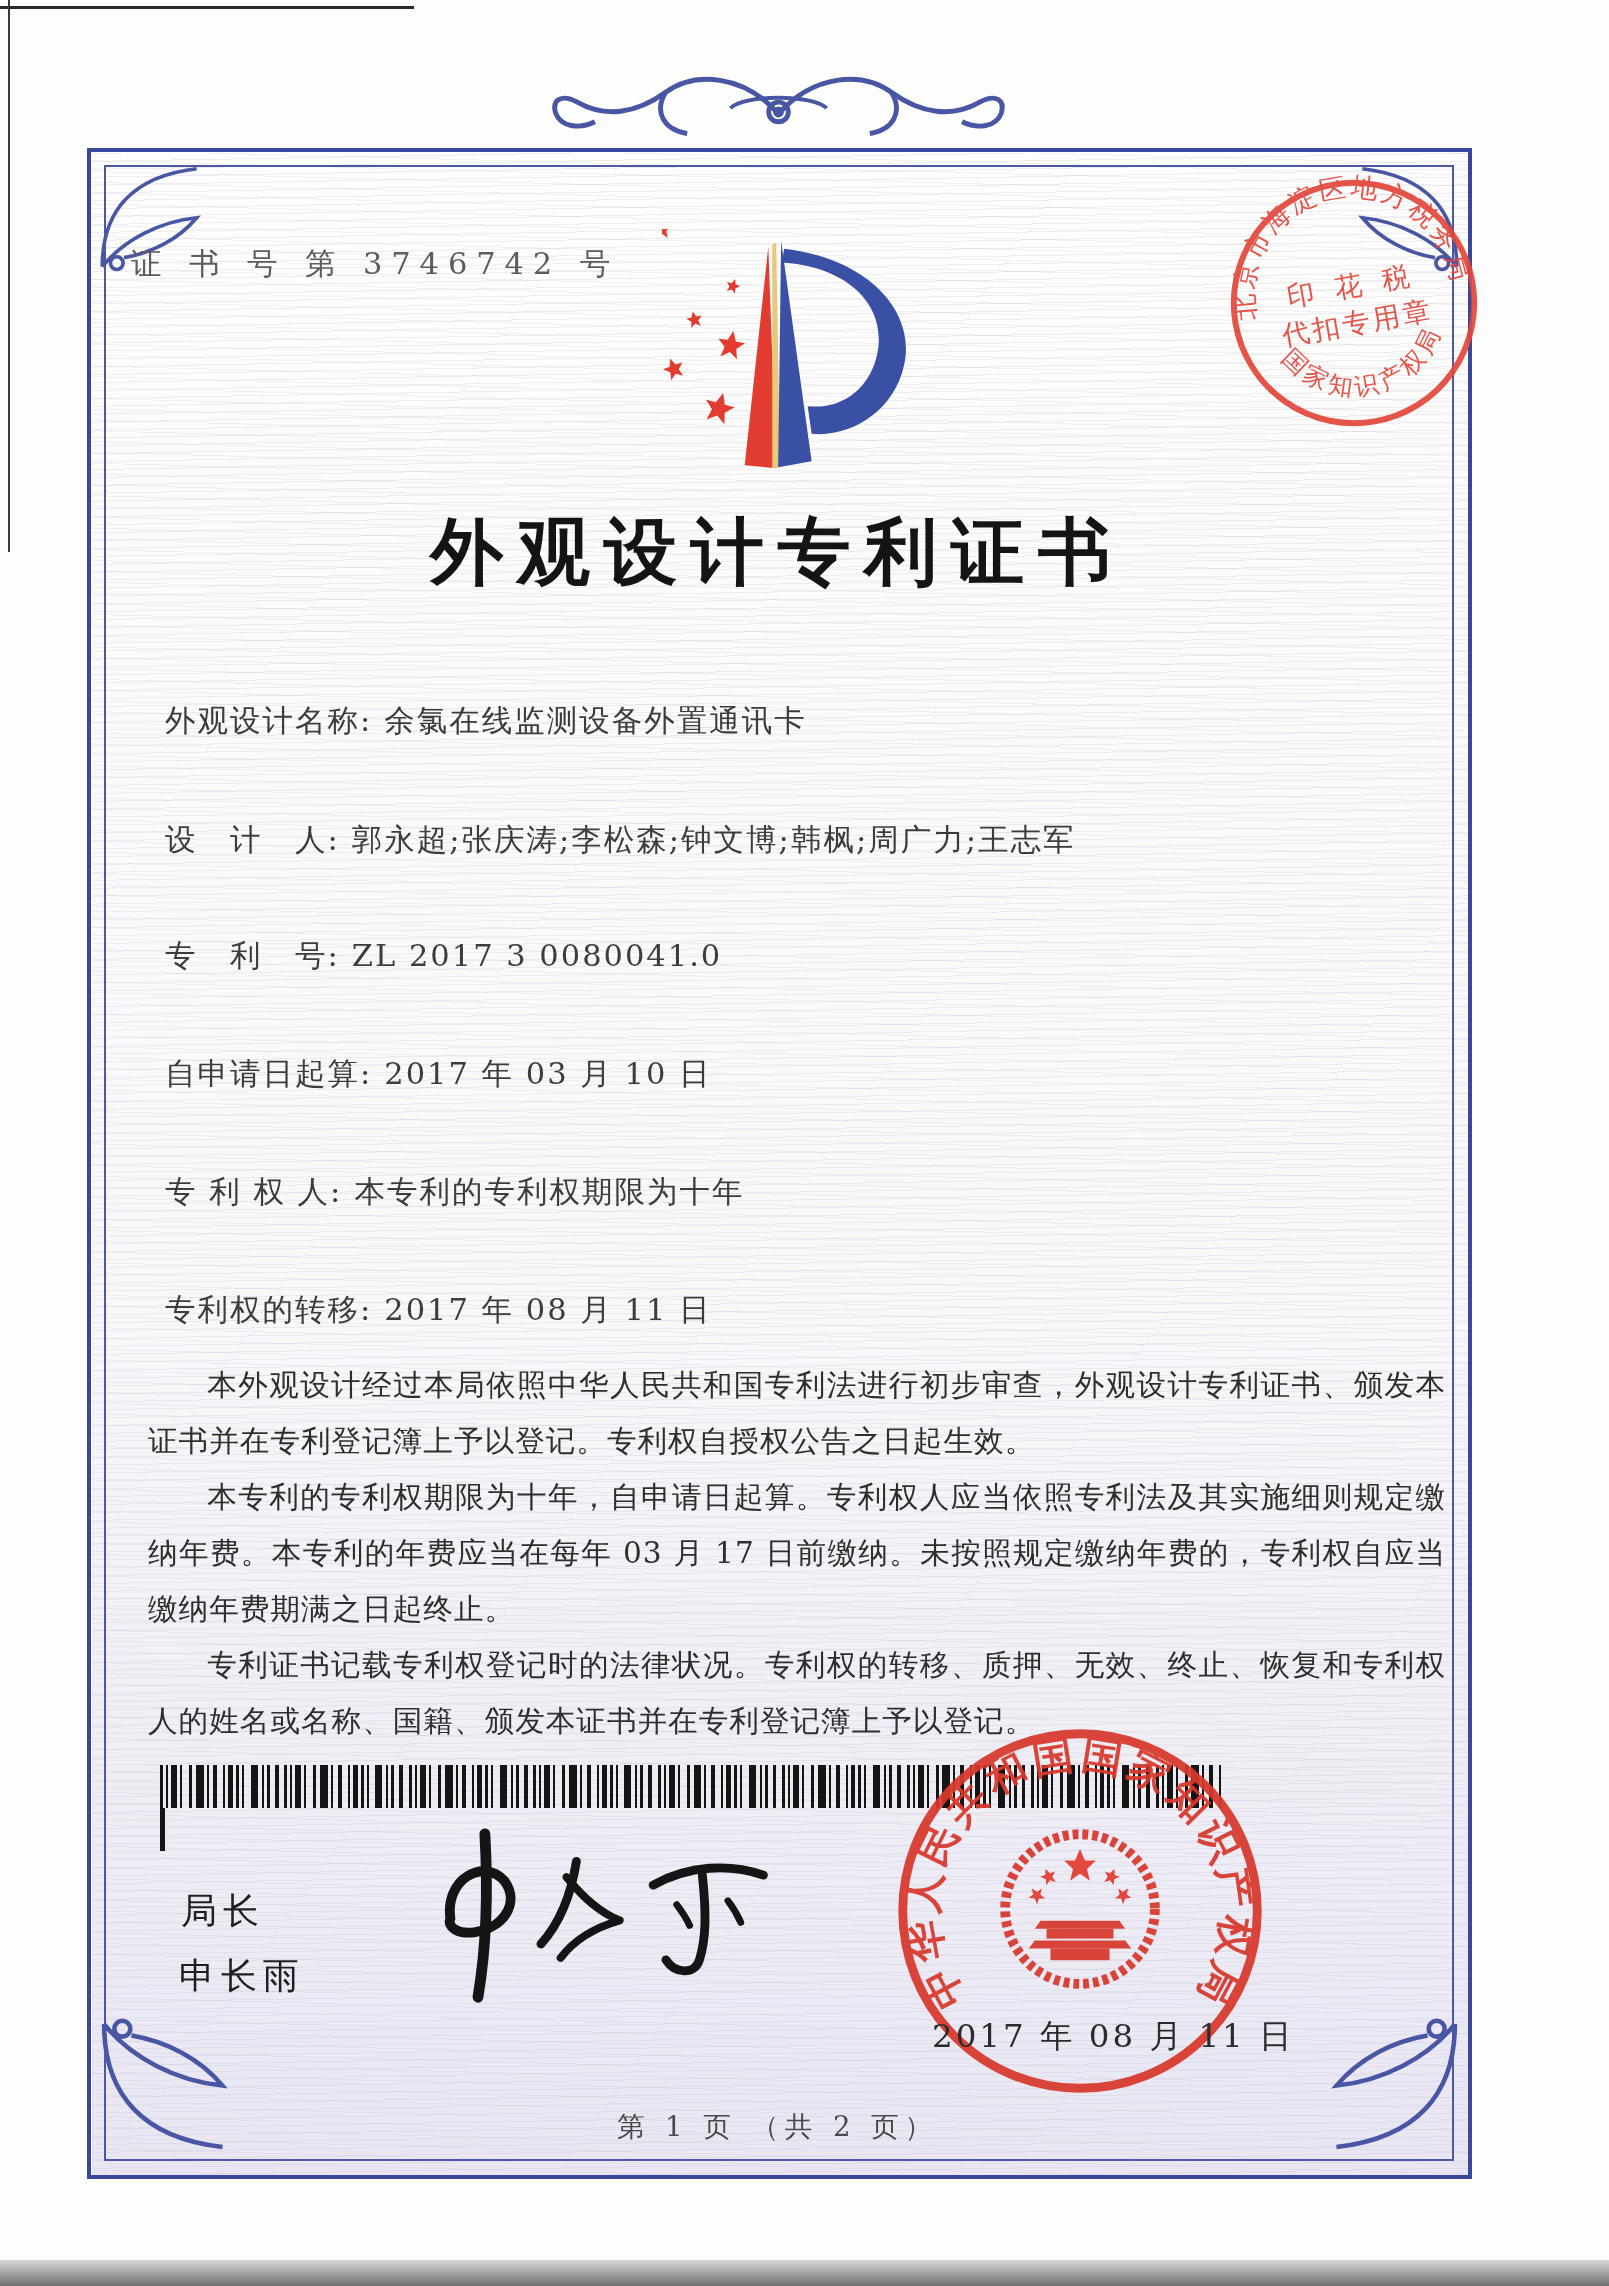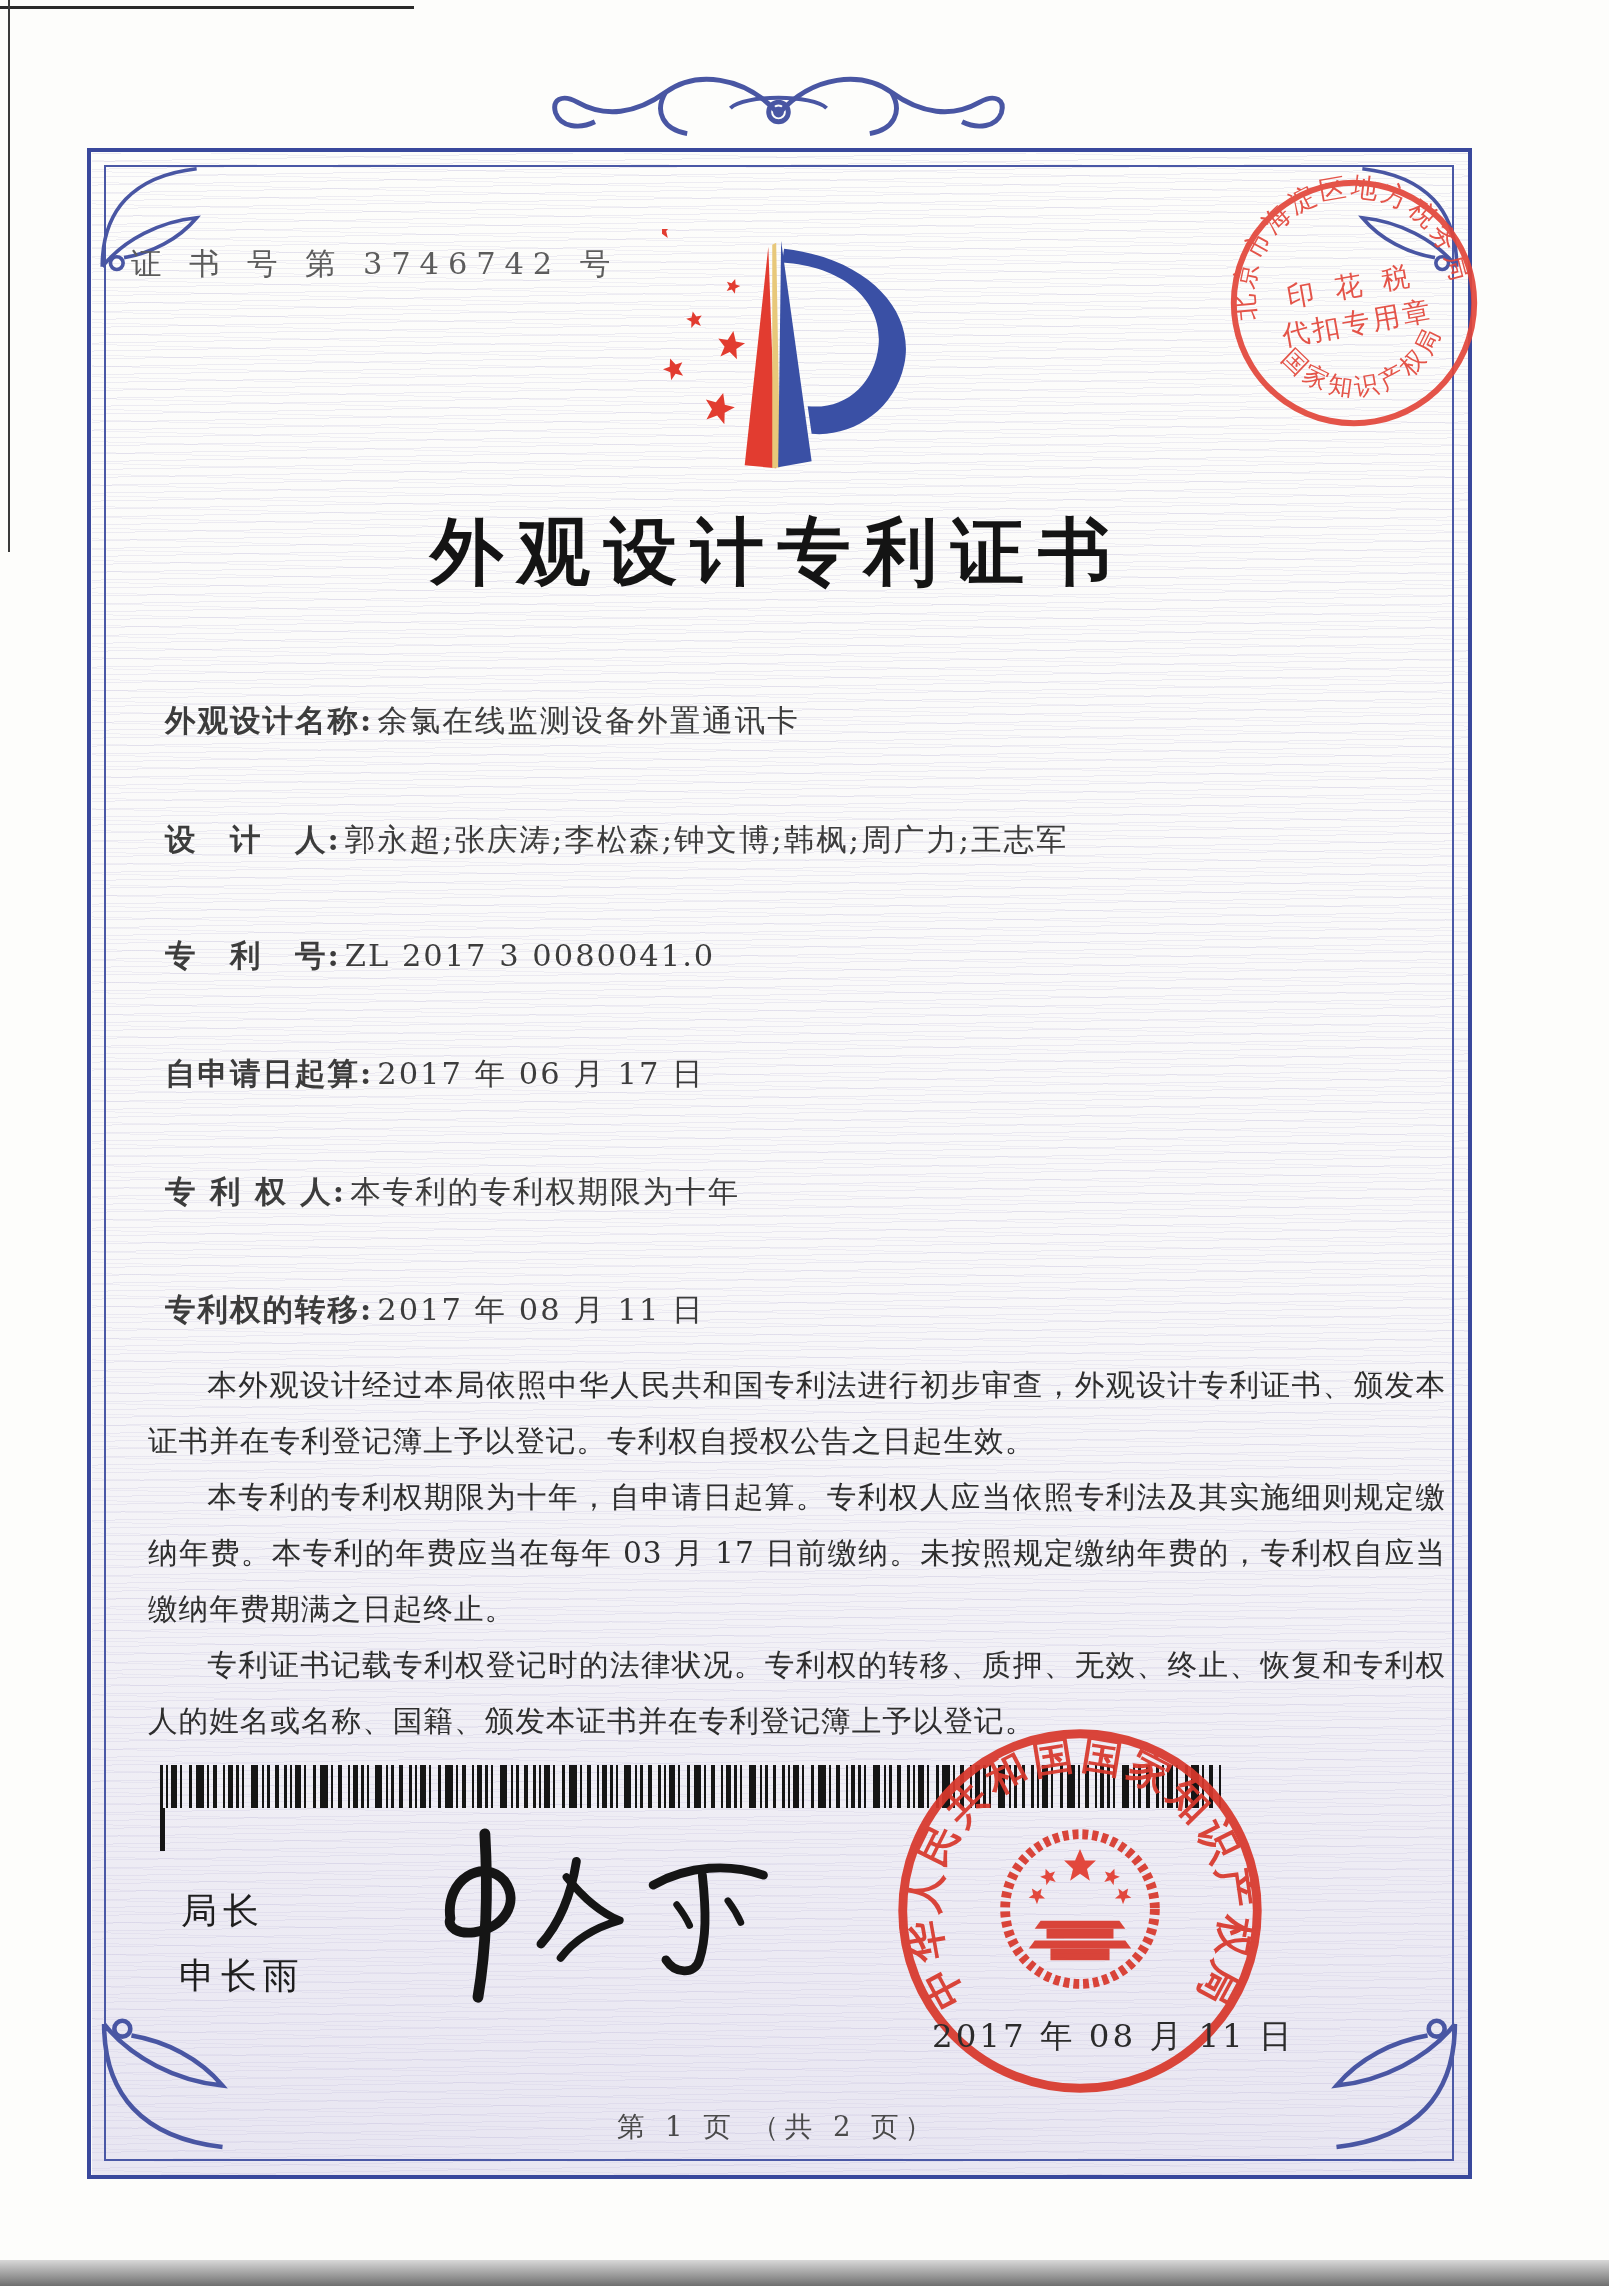--- a/index.html
+++ b/index.html
@@ -24,21 +24,21 @@
   .frame-outer{position:absolute;left:87px;top:148px;width:1377px;height:2023px;
     border:4.9px solid #39489c;}
   .frame-inner{position:absolute;left:104px;top:165px;width:1346px;height:1992px;
     border:2px solid #4a58a6;}
   .cert-no{position:absolute;left:131px;top:244px;font-size:30.5px;letter-spacing:8.9px;color:#5c5c5c;}
   .logo{position:absolute;left:662px;top:229px;width:315px;height:254px;}
   .tax-stamp{position:absolute;left:1220px;top:169px;width:268px;height:268px;opacity:.92;}
   .title{position:absolute;left:87px;top:504px;width:1381px;text-align:center;
     font-size:73px;font-weight:700;letter-spacing:13.8px;color:#141414;}
   .field{position:absolute;left:165px;width:1241px;font-size:30.5px;color:#3c3c3c;letter-spacing:2px;}
-  .field .lbl{margin-right:4px;font-weight:bold;}
+  .field .lbl{margin-right:12px;}
   .f0{top:701px}.f1{top:820px}.f2{top:936px}.f3{top:1054px}.f4{top:1172px}.f5{top:1290px}
   .body-text{position:absolute;left:148px;top:1357px;width:1298px;color:#2e2e2e;}
   .body-text p{margin:0;font-size:29.6px;line-height:56px;text-indent:2em;text-align:justify;letter-spacing:1px;}
   .barcode{position:absolute;left:160px;top:1765px;width:1070px;height:43px;font-size:0;}
   .barcode i{display:inline-block;height:100%;background:#151515;}
   .sig-title{position:absolute;left:181px;top:1887px;font-size:36px;color:#1e1e1e;letter-spacing:5.9px;}
   .sig-name{position:absolute;left:179px;top:1952px;font-size:36px;color:#1e1e1e;letter-spacing:5.9px;}
   .signature{position:absolute;left:389px;top:1824px;width:424px;height:187px;}
   .big-seal{position:absolute;left:885px;top:1716px;width:390px;height:390px;opacity:.93;}
   .seal-date{position:absolute;left:932px;top:2015px;font-size:32.5px;color:#2b2b2b;letter-spacing:3px;z-index:5;}
@@ -137,21 +137,21 @@
   <div class="field f0">
     <span class="lbl">外观设计名称:</span><span>余氯在线监测设备外置通讯卡</span>
   </div>
   <div class="field f1">
     <span class="lbl">设　计　人:</span><span>郭永超;张庆涛;李松森;钟文博;韩枫;周广力;王志军</span>
   </div>
   <div class="field f2">
     <span class="lbl">专　利　号:</span><span>ZL 2017 3 0080041.0</span>
   </div>
   <div class="field f3">
-    <span class="lbl">自申请日起算:</span><span>2017 年 06 月 17 日</span>
+    <span class="lbl">自申请日起算:</span><span>2017 年 03 月 10 日</span>
   </div>
   <div class="field f4">
     <span class="lbl">专 利 权 人:</span><span>本专利的专利权期限为十年</span>
   </div>
   <div class="field f5">
     <span class="lbl">专利权的转移:</span><span>2017 年 08 月 11 日</span>
   </div>
 
   <div class="body-text">
     <p>本外观设计经过本局依照中华人民共和国专利法进行初步审查，外观设计专利证书、颁发本证书并在专利登记簿上予以登记。专利权自授权公告之日起生效。</p>

